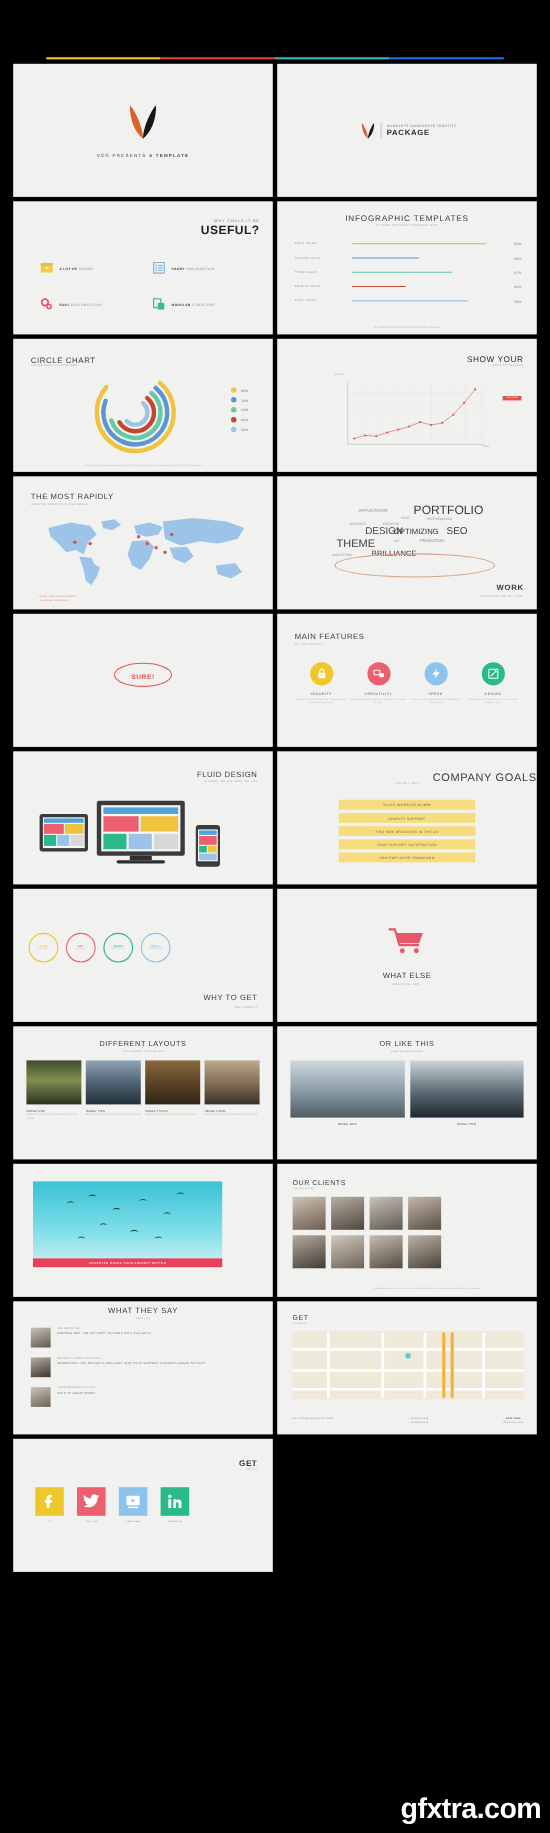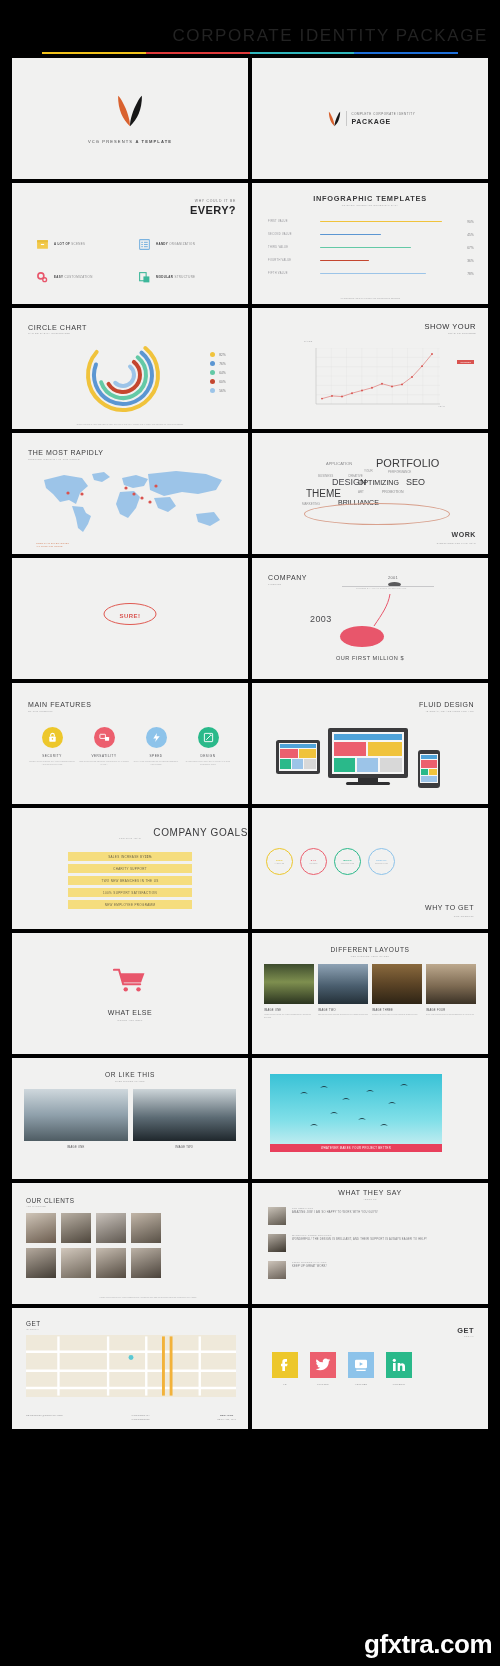--- a/index.html
+++ b/index.html
@@ -38,21 +38,21 @@
   
   .s4-head { position:absolute; right:12px; top:16px; text-align:right; }
   .s4-h1 { font-size:3.4px; letter-spacing:.75px; color:#77777a; }
   .s4-h2 { font-size:11px; letter-spacing:.4px; color:#232325; font-weight:700; margin-top:1px; }
   .s4-grid { position:absolute; left:24px; right:14px; top:54px; display:grid; grid-template-columns:1fr 1fr; gap:20px 6px; }
   .s4-item { display:flex; align-items:center; gap:5px; }
   .s4-ico { width:13px; height:13px; flex:none; }
   .s4-lab { font-size:2.9px; letter-spacing:.35px; color:#8b8b8d; white-space:nowrap; }
   .s4-lab b { color:#3d3d3f; font-weight:700; }
   
-  .s5-title { position:absolute; top:11px; left:0; right:0; text-align:center; font-size:7.4px; letter-spacing:.75px; color:#3b3b3d;font-weight:bold; }
+  .s5-title { position:absolute; top:11px; left:0; right:0; text-align:center; font-size:7.4px; letter-spacing:.75px; color:#3b3b3d; }
   .s5-sub { position:absolute; top:21px; left:0; right:0; text-align:center; font-size:2.3px; letter-spacing:.35px; color:#a5a5a7; }
   .s5-rows { position:absolute; left:16px; right:14px; top:32px; }
   .s5-row { display:flex; align-items:center; height:13px; }
   .s5-name { width:52px; font-size:2.6px; letter-spacing:.3px; color:#96969a; }
   .s5-track { flex:1; height:1.8px; position:relative; }
   .s5-fill { height:100%; border-radius:1px; }
   .s5-pct { width:18px; text-align:right; font-size:3.1px; color:#79797c; letter-spacing:.2px; }
   .s5-foot { position:absolute; bottom:4px; left:30px; right:30px; text-align:center; font-size:1.9px; color:#b2b2b4; line-height:1.5; }
   
   .s6-head { position:absolute; right:12px; top:14px; text-align:right; }
@@ -174,21 +174,20 @@
   .s24-h1 { font-size:7.4px; letter-spacing:.7px; color:#3a3a3c; }
   .s24-rule { width:32px; height:.7px; background:#b9b9bb; margin:2px auto 0; margin-left:60%; }
   .s24-h2 { font-size:2.4px; letter-spacing:.45px; color:#a3a3a5; margin-top:3px; }
   
   .wm { position:absolute; right:8px; bottom:6px; font-size:26px; font-weight:700; color:#fff; letter-spacing:-.5px; }
 </style>
 </head>
 <body>
 
 <div class="header">
-  <div class="header-title">CORPORATE IDENTITY PACKAGE</div>
   <div class="accent-bar">
     <span style="background: rgb(242, 194, 26);"></span>
     <span style="background: rgb(224, 58, 58);"></span>
     <span style="background: rgb(47, 183, 189);"></span>
     <span style="background: rgb(30, 111, 217);"></span>
   </div>
 </div>
 
 <div class="grid">
 
@@ -217,21 +216,21 @@
       <div class="s2-l1">COMPLETE CORPORATE IDENTITY</div>
       <div class="s2-l2">PACKAGE</div>
     </div>
   </div>
 </div>
 
 
 <div class="slide">
   <div class="s4-head">
     <div class="s4-h1">WHY COULD IT BE</div>
-    <div class="s4-h2">EVERY?</div>
+    <div class="s4-h2">USEFUL?</div>
   </div>
   <div class="s4-grid">
     <div class="s4-item">
       <span class="s4-ico"><svg viewBox="0 0 24 24">
               <rect x="2" y="4" width="20" height="16" rx="1" fill="#f2c94c"></rect>
               <rect x="2" y="4" width="20" height="4" fill="#e8bd38"></rect>
               <rect x="9" y="11" width="6" height="2" fill="#fff"></rect>
             </svg></span>
       <span class="s4-lab"><b>A LOT OF </b><span>SCENES</span></span>
     </div>
@@ -437,34 +436,20 @@
 
 <div class="slide">
   <div class="s10-wrap">
     <svg width="58" height="26" viewBox="0 0 58 26">
       <ellipse cx="29" cy="13" rx="26" ry="10.5" fill="none" stroke="#e05a52" stroke-width="1" stroke-dasharray="150 22"></ellipse>
     </svg>
     <div class="s10-txt" style="position:absolute;left:50%;top:50%;transform:translate(-50%,-50%)">SURE!</div>
   </div>
 </div>
 
-<div class="slide">
-  <div class="s11-h1">COMPANY</div>
-  <div class="s11-h2">TIMELINE</div>
-  <div class="s11-y1">2001</div>
-  <div class="s11-dot1"></div>
-  <div class="s11-line"></div>
-  <div class="s11-note">FOUNDED BY A SMALL GROUP OF ENTHUSIASTS</div>
-  <svg style="position:absolute;left:112px;top:34px" width="28" height="36" viewBox="0 0 28 36">
-    <path d="M26 2 C24 14 18 22 10 34" fill="none" stroke="#e8566b" stroke-width="1"></path>
-  </svg>
-  <div class="s11-y2">2003</div>
-  <div class="s11-blob"></div>
-  <div class="s11-foot">OUR FIRST MILLION $</div>
-</div>
 
 <div class="slide">
   <div class="s12-h1">MAIN FEATURES</div>
   <div class="s12-h2">OF THE PRODUCT</div>
   <div class="s12-row">
     <div class="s12-item">
       <div class="s12-circ" style="background:#edc72b">
             <svg viewBox="0 0 24 24">
               <rect x="5" y="10" width="14" height="11" rx="1.5" fill="#fff"></rect>
               <path d="M8 10 V7a4 4 0 0 1 8 0v3" fill="none" stroke="#fff" stroke-width="2.4"></path>

